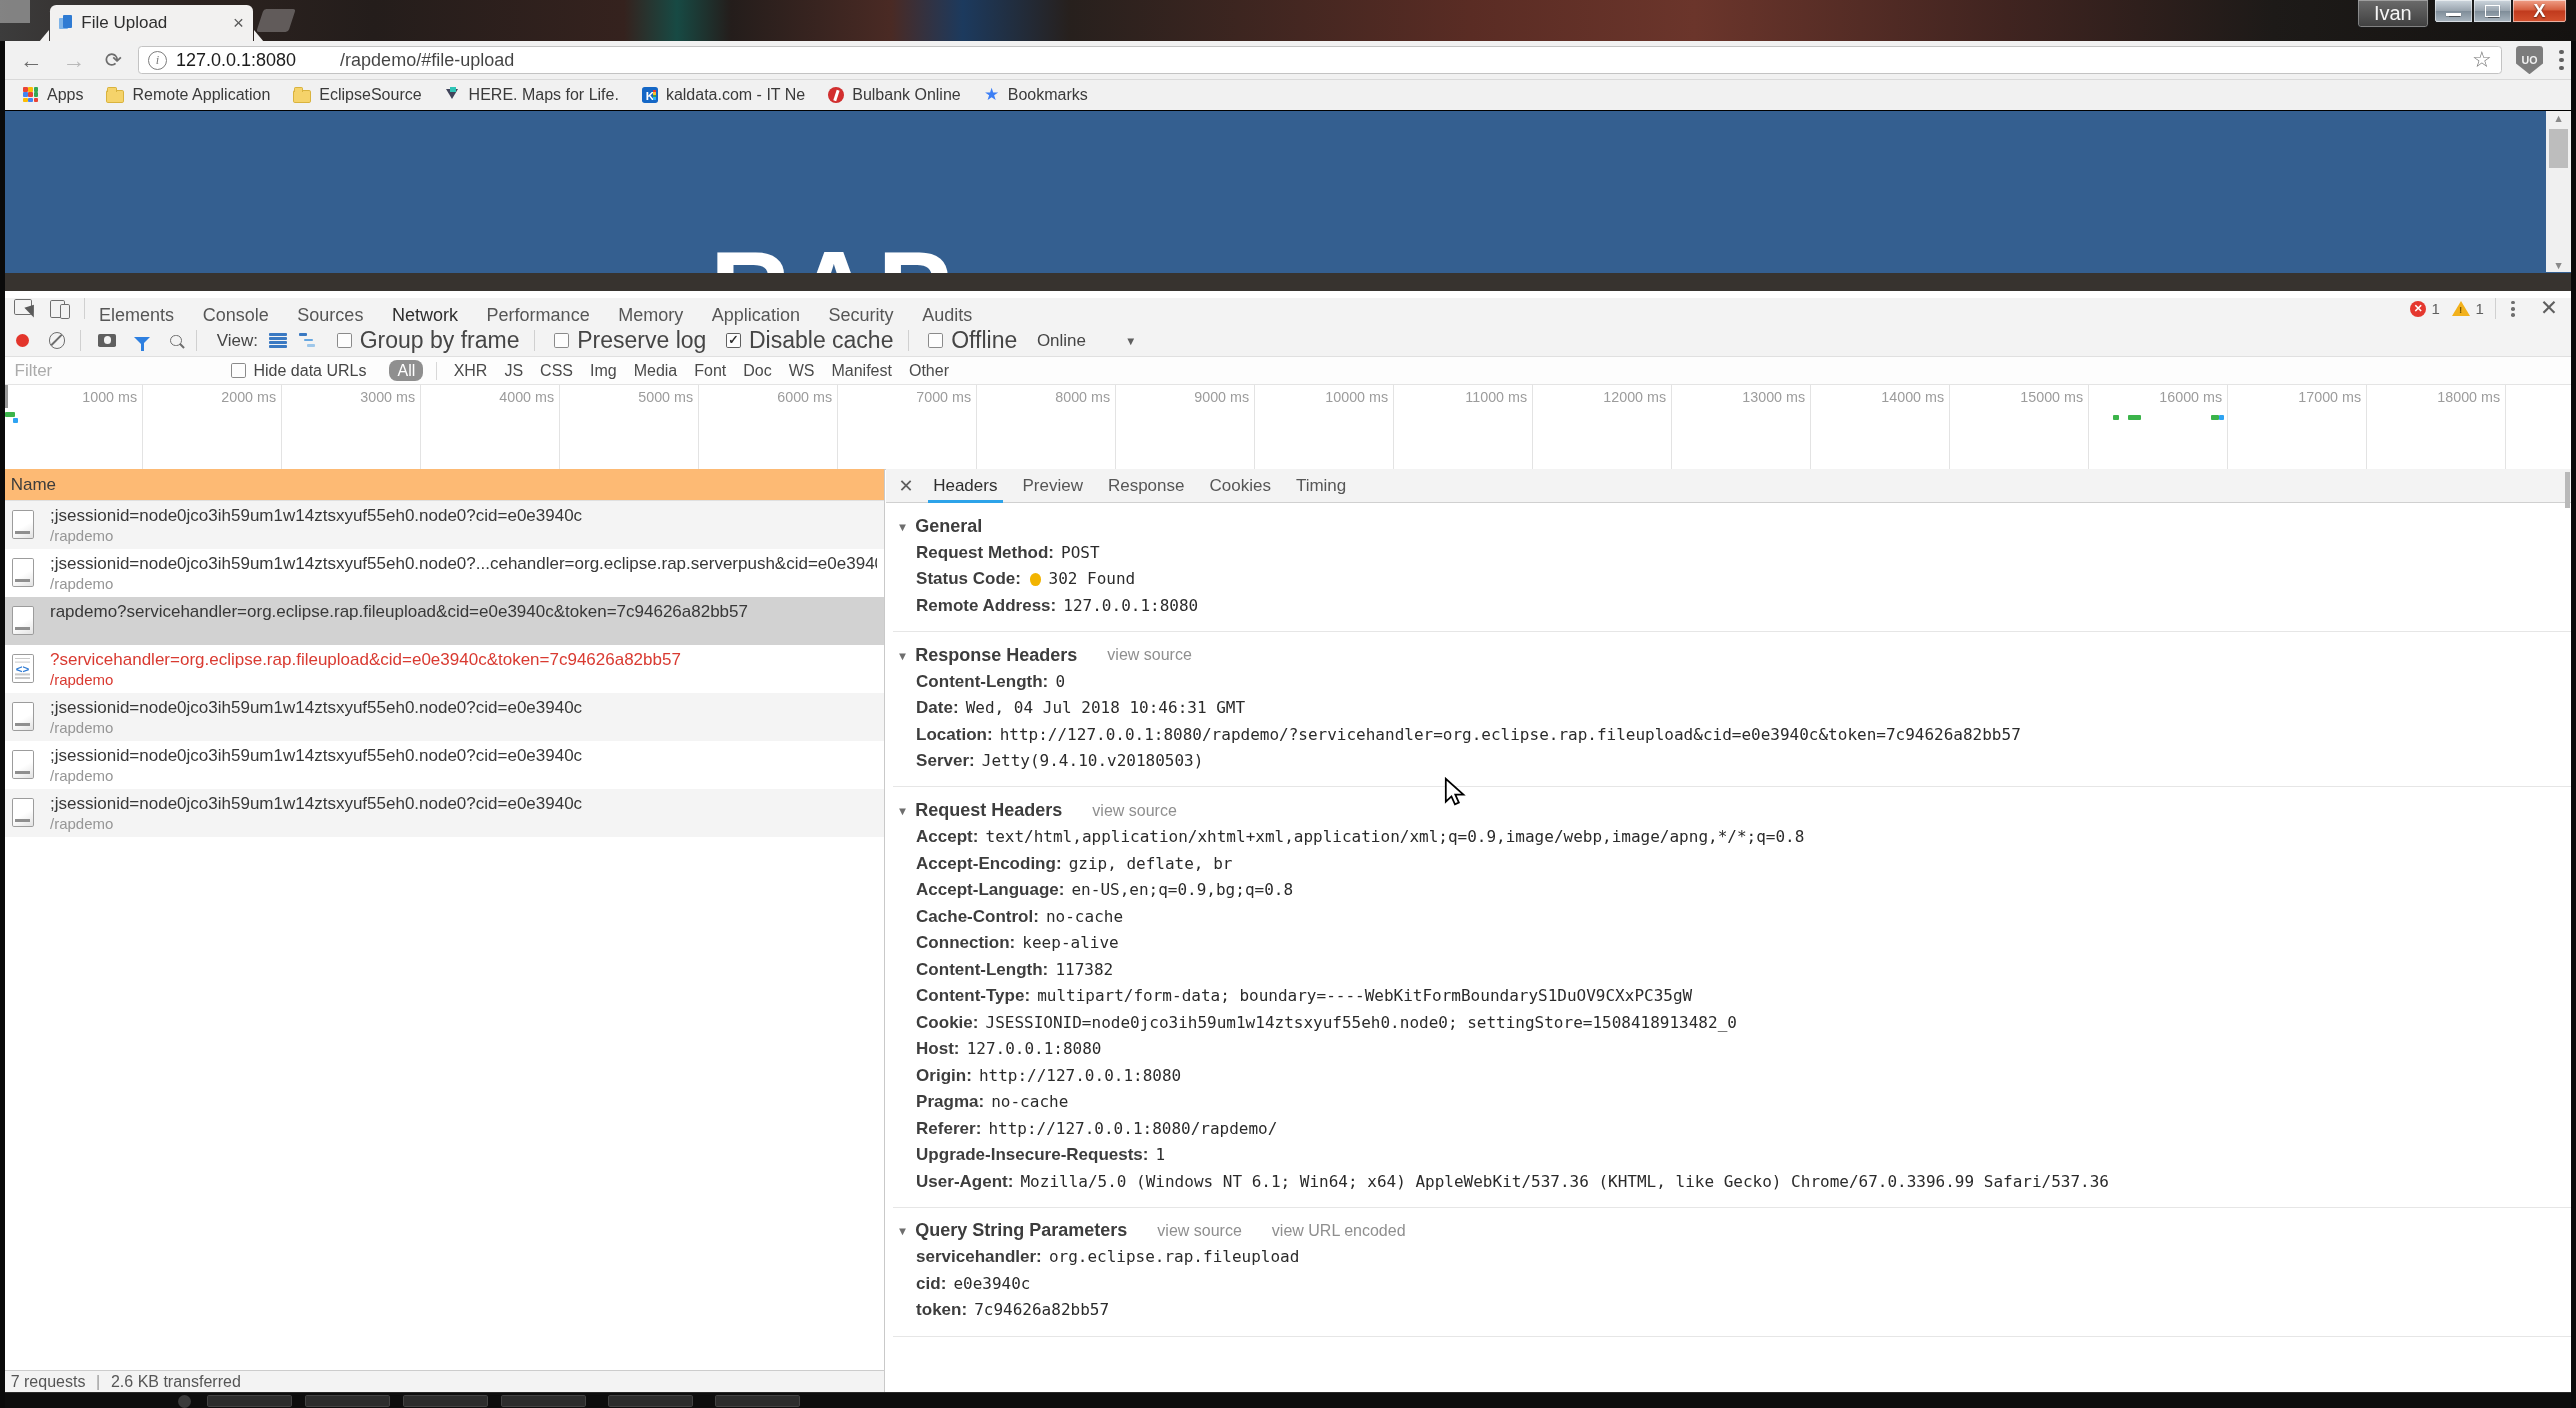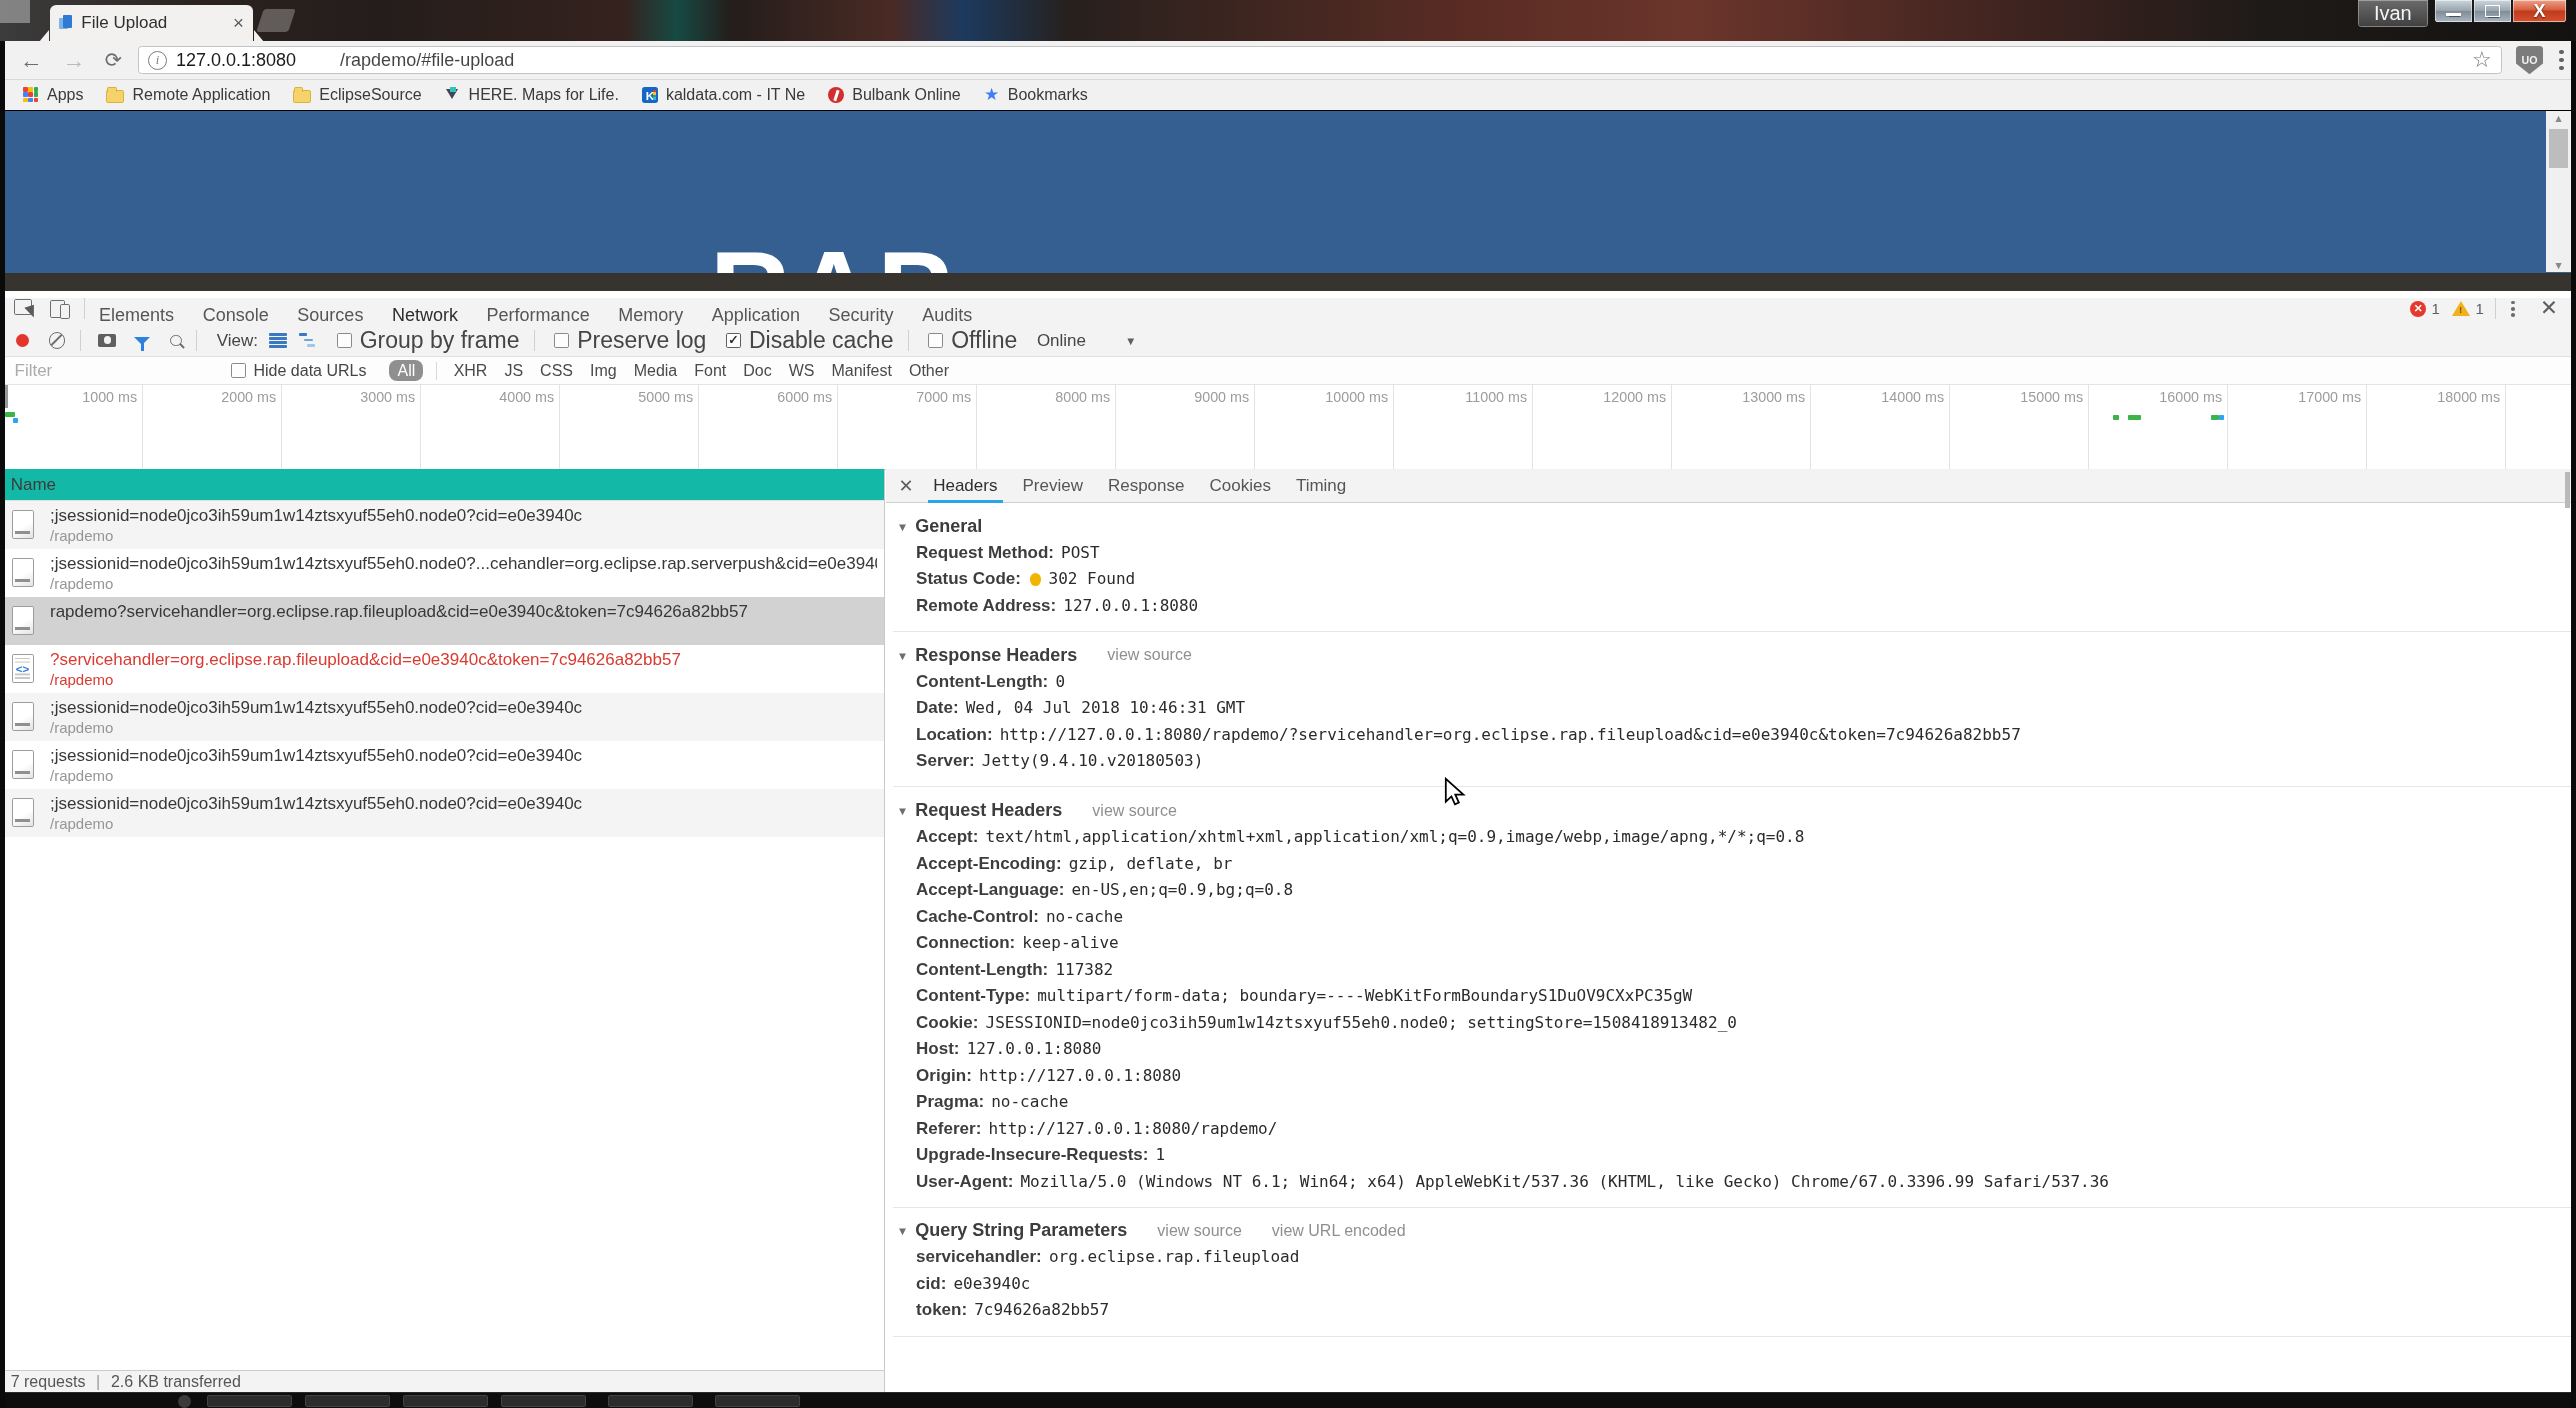--- a/index.html
+++ b/index.html
@@ -151,21 +151,21 @@
   #dt-overview{left:0;top:94px;width:2576px;height:85px;background:#fff;border-bottom:0.9px solid #cfcfcf;box-sizing:border-box;overflow:hidden;}
   #tl-cells{position:absolute;left:3.6px;top:0;height:85px;display:flex;}
   .tl-cell{width:139px;height:85px;border-right:0.9px solid #e3e3e3;box-sizing:border-box;flex:none;}
   .tl-cell span{display:block;text-align:right;padding:3.6px 4.5px 0 0;font-size:14.3px;color:#9c9c9c;white-space:nowrap;}
   #tl-handle{position:absolute;left:2.7px;top:0;width:5.3px;height:23px;background:#9a9a9a;}
   .tl-mark{position:absolute;height:4.5px;border-radius:0.9px;}
 
   
   #dt-main{left:0;top:178px;width:2576px;height:923px;}
   #req-panel{left:0;top:0;width:885px;height:923px;border-right:0.9px solid #c9c9c9;box-sizing:border-box;background:#fff;}
-  #req-header{height:32px;border-bottom:0.9px solid #e0e0e0;box-sizing:border-box;display:flex;align-items:center;background:#14b8a6;}
+  #req-header{height:32px;border-bottom:0.9px solid #e0e0e0;box-sizing:border-box;display:flex;align-items:center;background:#fdba74;}
   #req-header span{font-size:17px;color:#3c3c3c;margin-left:10.7px;}
   .req-row{height:48px;position:relative;box-sizing:border-box;}
   .req-row.stripe{background:#f4f4f4;}
   .req-row.selected{background:#d2d2d2;}
   .req-row .ric{position:absolute;left:11.6px;top:9px;}
   .doc-icon{width:22px;height:28.5px;background:linear-gradient(150deg,#ffffff 55%,#e2e2e2);border:0.9px solid #9c9c9c;border-radius:1.8px;position:relative;box-sizing:border-box;}
   .doc-icon:after{content:"";position:absolute;left:2.7px;right:2.7px;bottom:3.6px;height:2.7px;background:#8f8f8f;}
   .code-icon{width:22px;height:28.5px;background:#fff;border:0.9px solid #9c9c9c;border-radius:1.8px;position:relative;box-sizing:border-box;
     display:flex;align-items:center;justify-content:center;color:#2f7bd3;font-size:11.6px;font-weight:bold;}
   .code-icon:before{content:"";position:absolute;left:2.7px;right:2.7px;top:2.7px;height:1.8px;background:#c9c9c9;box-shadow:0 3.6px 0 #c9c9c9;}

